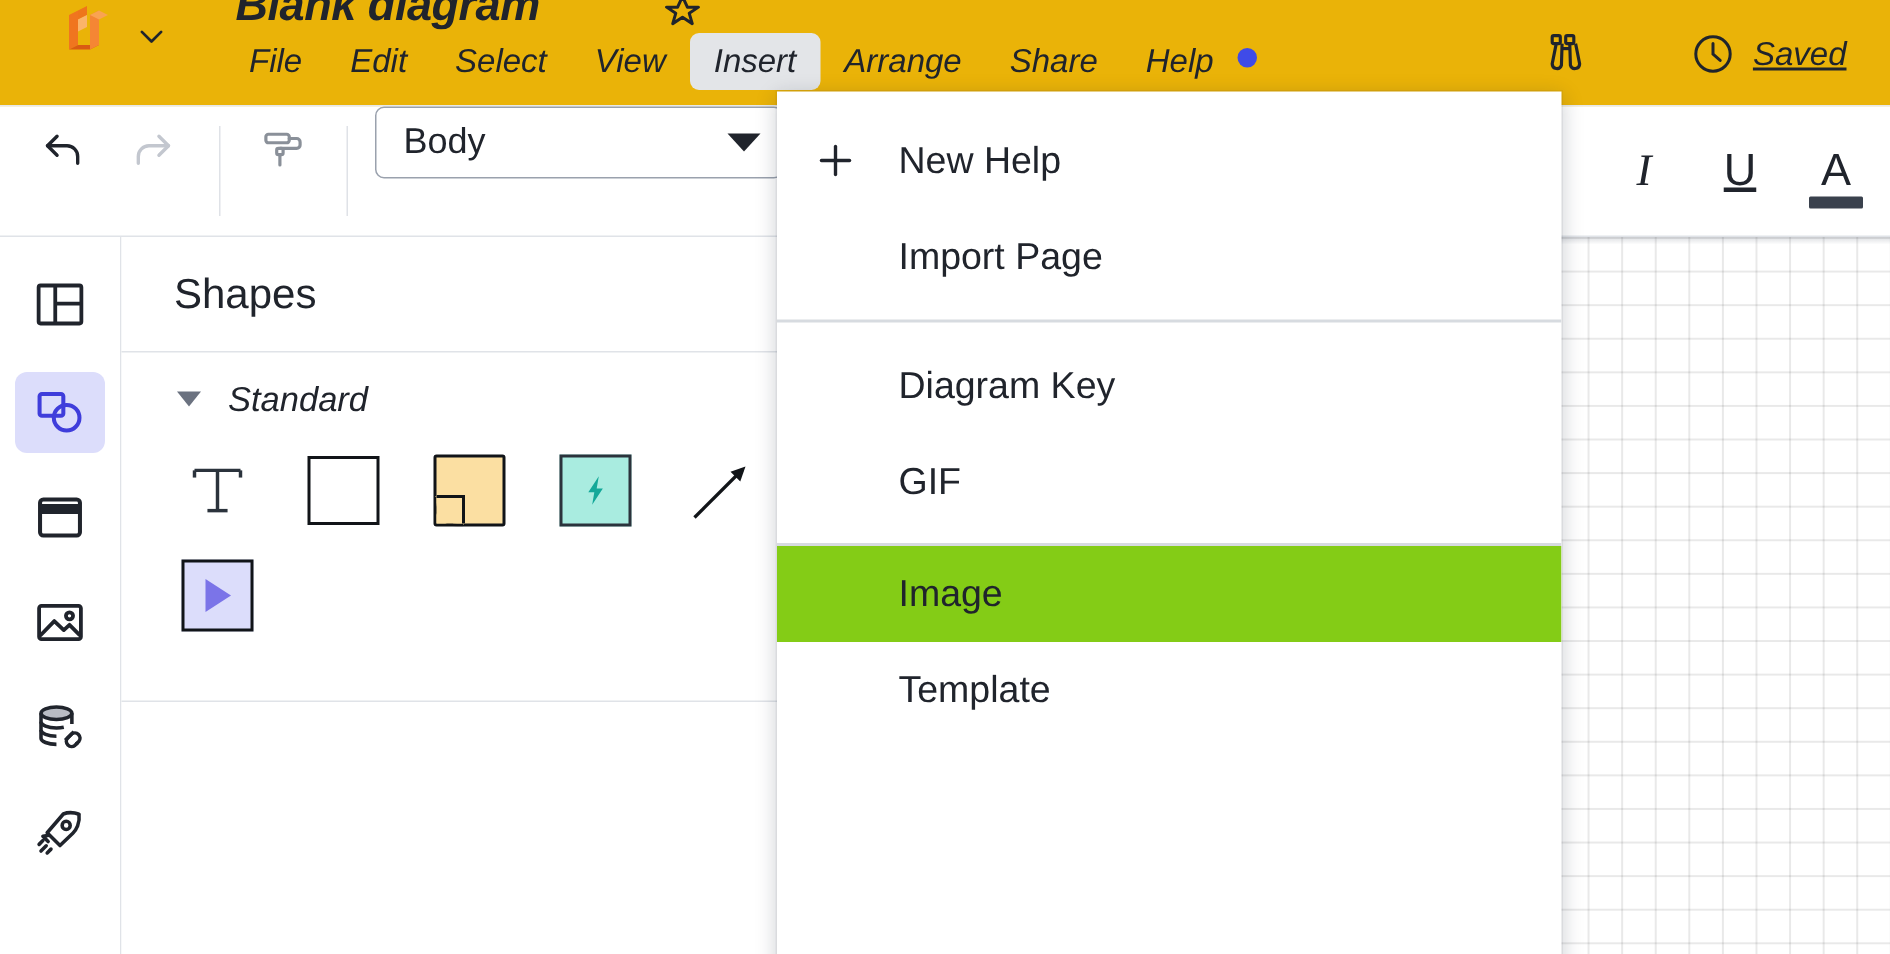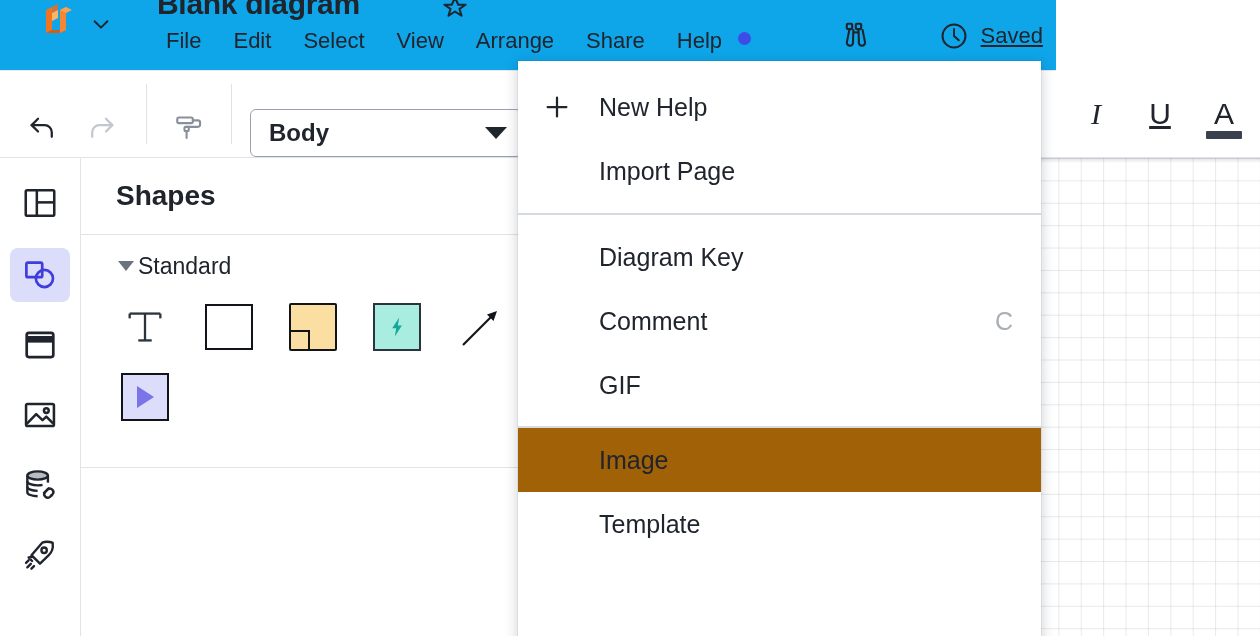--- a/index.html
+++ b/index.html
@@ -13,23 +13,24 @@
   }
   #app {
     position: relative;
     width: 1260px; height: 636px;
     overflow: hidden;
     background: #ffffff;
   }
 
   
   .header {
-    position: absolute; left: 0; top: 0; width: 1056px; height: 71px;
-    background: #0ea5e9;
+    position: absolute; left: 0; top: 0; width: 1260px; height: 71px;
+    background: #eab308;
     border-bottom: 1px solid #e6e8ec;
+    font-style: italic;
   }
   .logo-wrap {
     position: absolute; left: 38px; top: 4px;
     display: flex; align-items: center; gap: 12px;
   }
   .logo-mark { width: 40px; height: 40px; display: block; }
   .logo-chevron { width: 22px; height: 22px; display: block; color: #20242c; }
 
   .doc-title {
     position: absolute; left: 157px; top: -13px;
@@ -57,31 +58,31 @@
   }
 
   .header-right {
     position: absolute; right: 0px; top: 18px;
     display: flex; align-items: center; gap: 0;
   }
   .binoculars { width: 36px; height: 36px; color: #20242c; margin-right: 60px; }
   .clock-icon { width: 32px; height: 32px; color: #20242c; margin-right: 11px; }
   .saved-label {
     font-size: 22px; color: #20242c; text-decoration: underline;
-    margin-right: 13px;
+    margin-right: 29px;
   }
 
   
   .toolbar {
     position: absolute; left: 0; top: 71px; width: 1260px; height: 87px;
     background: #ffffff;
     border-bottom: 1px solid #e0e3e8;
     display: flex; align-items: center;
   }
-  .tb-group { display: flex; align-items: flex-end; height: 100%; font-weight: bold; }
+  .tb-group { display: flex; align-items: flex-start; height: 100%; }
   .tb-divider { width: 1px; height: 60px; background: #dfe2e7; }
   .tb-btn {
     display: flex; align-items: center; justify-content: center;
     width: 58px; height: 58px; color: #20242c; cursor: default;
   }
   .tb-btn.disabled { color: #c3c7cf; }
   .tb-btn svg { width: 34px; height: 34px; }
 
   .font-select {
     width: 272px; height: 48px;
@@ -127,25 +128,25 @@
 
   
   .panel {
     position: absolute; left: 81px; top: 158px; width: 440px; height: 478px;
     background: #ffffff;
   }
   .panel-header {
     height: 77px; display: flex; align-items: center;
     padding-left: 35px; border-bottom: 1px solid #e0e3e8;
   }
-  .panel-title { font-size: 28px; font-weight: bold; color: #20242c; }
+  .panel-title { font-size: 28px; font-weight: normal; color: #20242c; }
 
   .group-header {
-    display: flex; align-items: center; gap: 4px;
-    padding: 0 0 0 37px; height: 62px;
+    display: flex; align-items: center; gap: 18px;
+    padding: 0 0 0 37px; height: 62px; font-style: italic;
   }
   .group-caret {
     width: 0; height: 0;
     border-left: 8px solid transparent; border-right: 8px solid transparent;
     border-top: 10px solid #6b7280;
   }
   .group-label { font-size: 23px; color: #20242c; }
 
   .shape-row { display: flex; align-items: center; padding-left: 40px; gap: 36px; margin-top: 6px; }
   .shape-cell { width: 48px; height: 48px; display:flex; align-items:center; justify-content:center; }
@@ -212,21 +213,21 @@
     box-shadow: 0 3px 14px rgba(20,28,45,0.22), 0 0 0 1px rgba(20,28,45,0.05);
     overflow: hidden;
     z-index: 50;
   }
   .dd-item {
     display: flex; align-items: center;
     height: 64px; padding: 0 28px 0 40px;
     font-size: 25px; color: #20242c;
     position: relative;
   }
-  .dd-item.hover { background: #a16207; text-align: center; }
+  .dd-item.hover { background: #84cc16; text-align: center; }
   .dd-item.disabled { color: #9ba1aa; }
   .dd-icon {
     width: 36px; height: 36px; margin-left: -19px; margin-right: 24px;
     display: flex; align-items: center; justify-content: center; color: #20242c;
   }
   .dd-label-indent { margin-left: 41px; }
   .dd-shortcut {
     margin-left: auto; font-size: 25px; color: #a9aeb6;
   }
   .dd-sep { height: 2px; background: #d7dbe0; margin: 3px 0 0 0; }
@@ -256,20 +257,21 @@
     <div class="doc-title">Blank diagram</div>
     <svg class="doc-star" viewBox="0 0 24 24" fill="none" stroke="#20242c" stroke-width="1.6" stroke-linejoin="round">
       <path d="M12 4.5 L14.6 10.2 L20.5 10.2 L15.6 13.5 L17.2 19 L12 15.6 L6.8 19 L8.4 13.5 L3.5 10.2 L9.4 10.2 Z"></path>
     </svg>
 
     <div class="menubar">
       <div class="menu-item"><span>File</span></div>
       <div class="menu-item"><span>Edit</span></div>
       <div class="menu-item"><span>Select</span></div>
       <div class="menu-item"><span>View</span></div>
+      <div class="menu-item active"><span>Insert</span></div>
       <div class="menu-item"><span>Arrange</span></div>
       <div class="menu-item"><span>Share</span></div>
       <div class="menu-item">
         <span>Help</span>
         <span class="help-dot"></span>
       </div>
     </div>
 
     <div class="header-right">
       <svg class="binoculars" viewBox="0 0 24 24" fill="none" stroke="#20242c" stroke-width="1.4" stroke-linejoin="round">
@@ -462,24 +464,20 @@
     <div class="dd-item">
       <span class="dd-label-indent">Import Page</span>
     </div>
 
     <div class="dd-sep" style="margin-top:10px;"></div>
 
     <div class="dd-item" style="margin-top:10px;text-align:right;">
       <span class="dd-label-indent">Diagram Key</span>
     </div>
 
-    <div class="dd-item">
-      <span class="dd-label-indent">Comment</span>
-      <span class="dd-shortcut">C</span>
-    </div>
 
     <div class="dd-item">
       <span class="dd-label-indent">GIF</span>
     </div>
 
 
     <div class="dd-sep" style="margin-top:9px;"></div>
 
     <div class="dd-item hover">
       <span class="dd-label-indent">Image</span>

